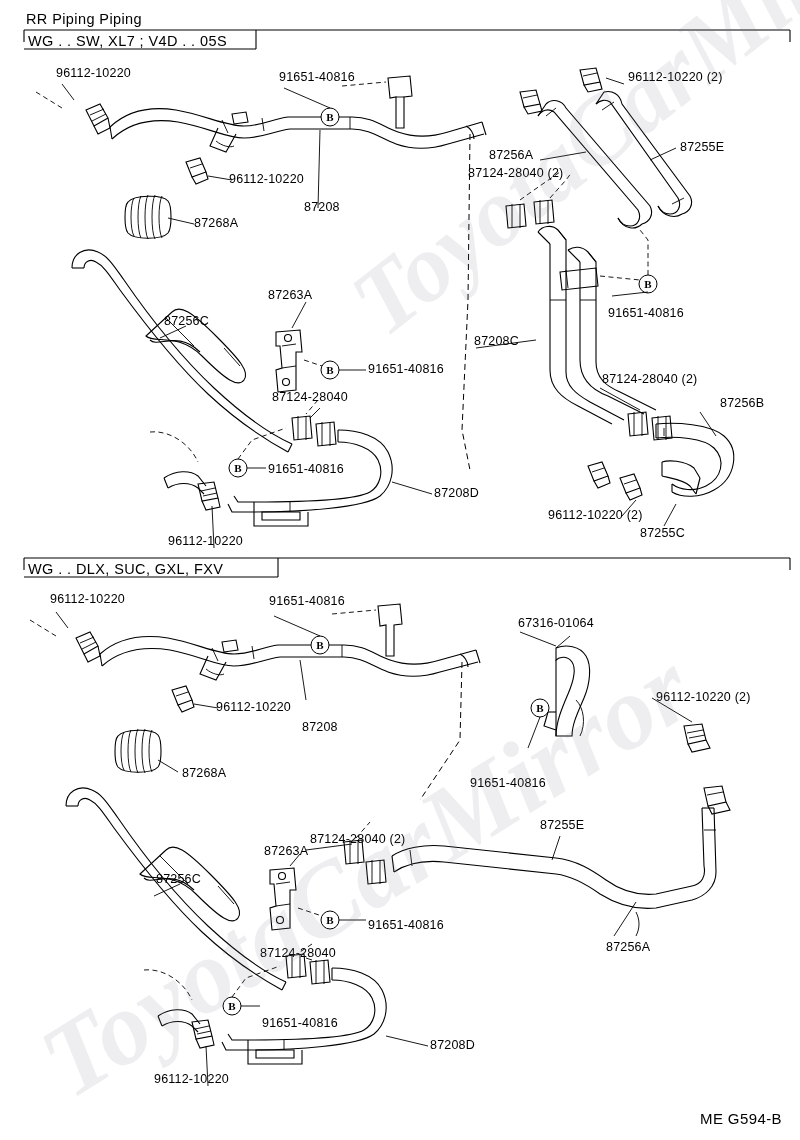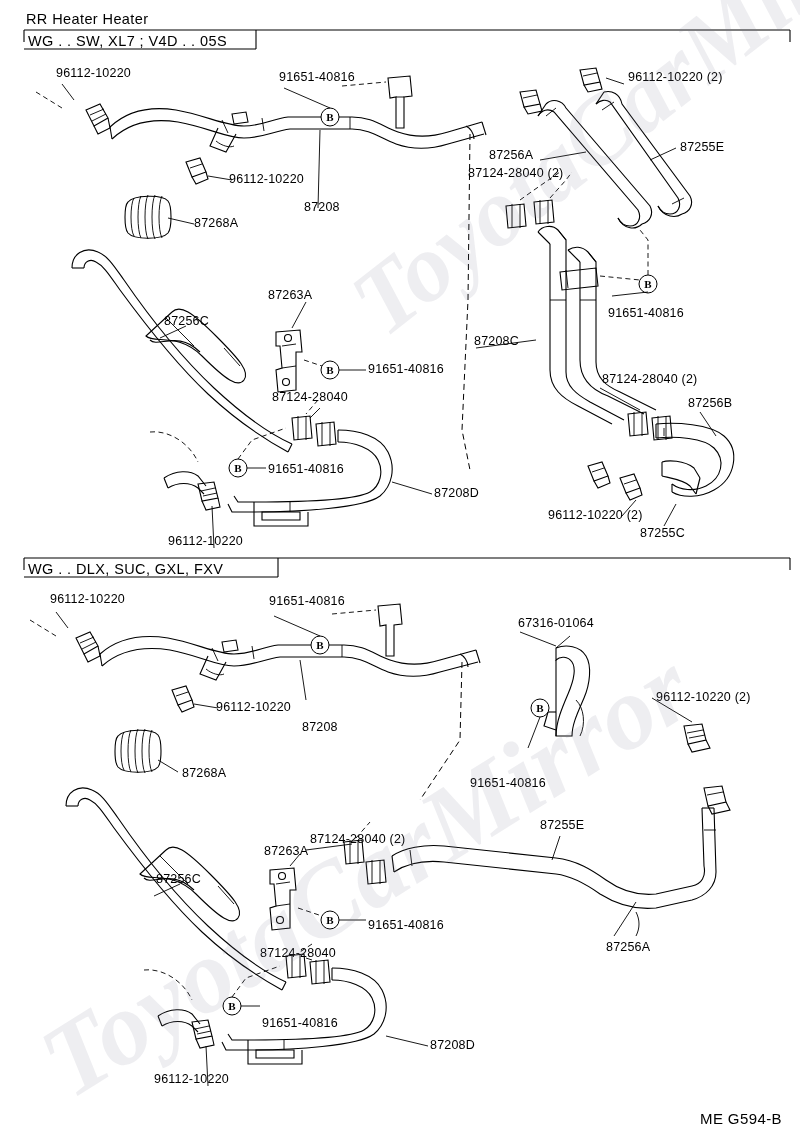--- a/index.html
+++ b/index.html
@@ -536,42 +536,42 @@
       <path class="lead" d="M428 1046 L386 1036"></path>
       <path class="lead" d="M208 1086 L206 1046"></path>
     </g>
   </svg>
 
   <div class="wm">
     <div class="wm-text wm1">ToyotaCarMirror</div>
     <div class="wm-text wm2">ToyotaCarMirror</div>
   </div>
 
-  <div class="hdr" style="left:26px; top:11px;">RR Heater Heater</div>
+  <div class="hdr" style="left:26px; top:11px;">RR Piping Piping</div>
   <div class="hdr" style="left:28px; top:33px;text-align:right;">WG . . SW, XL7 ; V4D . . 05S</div>
   <div class="hdr" style="left:28px; top:561px;">WG . . DLX, SUC, GXL, FXV</div>
   <div class="foot" style="left:700px; top:1110px;">ME  G594-B</div>
 
   <div class="lbl" style="left:56px;  top:66px;">96112-10220</div>
   <div class="lbl" style="left:279px; top:70px;">91651-40816</div>
   <div class="lbl" style="left:628px; top:70px;">96112-10220 (2)</div>
   <div class="lbl" style="left:229px; top:172px;">96112-10220</div>
   <div class="lbl" style="left:680px; top:140px;">87255E</div>
   <div class="lbl" style="left:489px; top:148px;">87256A</div>
   <div class="lbl" style="left:468px; top:166px;">87124-28040 (2)</div>
   <div class="lbl" style="left:304px; top:200px;">87208</div>
   <div class="lbl" style="left:194px; top:216px;">87268A</div>
   <div class="lbl" style="left:268px; top:288px;">87263A</div>
   <div class="lbl" style="left:368px; top:362px;">91651-40816</div>
   <div class="lbl" style="left:474px; top:334px;">87208C</div>
   <div class="lbl" style="left:164px; top:314px;">87256C</div>
   <div class="lbl" style="left:272px; top:390px;">87124-28040</div>
   <div class="lbl" style="left:608px; top:306px;">91651-40816</div>
   <div class="lbl" style="left:602px; top:372px;">87124-28040 (2)</div>
-  <div class="lbl" style="left:688px; top:396px;">87256B</div>
+  <div class="lbl" style="left:720px; top:396px;">87256B</div>
   <div class="lbl" style="left:434px; top:486px;">87208D</div>
   <div class="lbl" style="left:268px; top:462px;">91651-40816</div>
   <div class="lbl" style="left:168px; top:534px;">96112-10220</div>
   <div class="lbl" style="left:548px; top:508px;">96112-10220 (2)</div>
   <div class="lbl" style="left:640px; top:526px;">87255C</div>
 
   <div class="lbl" style="left:50px;  top:592px;">96112-10220</div>
   <div class="lbl" style="left:269px; top:594px;">91651-40816</div>
   <div class="lbl" style="left:518px; top:616px;">67316-01064</div>
   <div class="lbl" style="left:656px; top:690px;">96112-10220 (2)</div>

